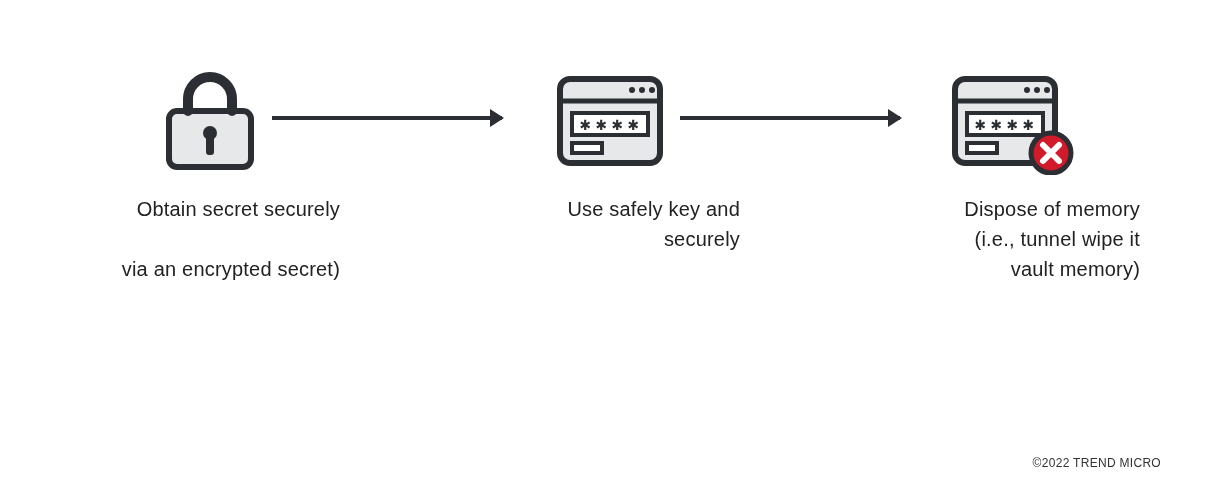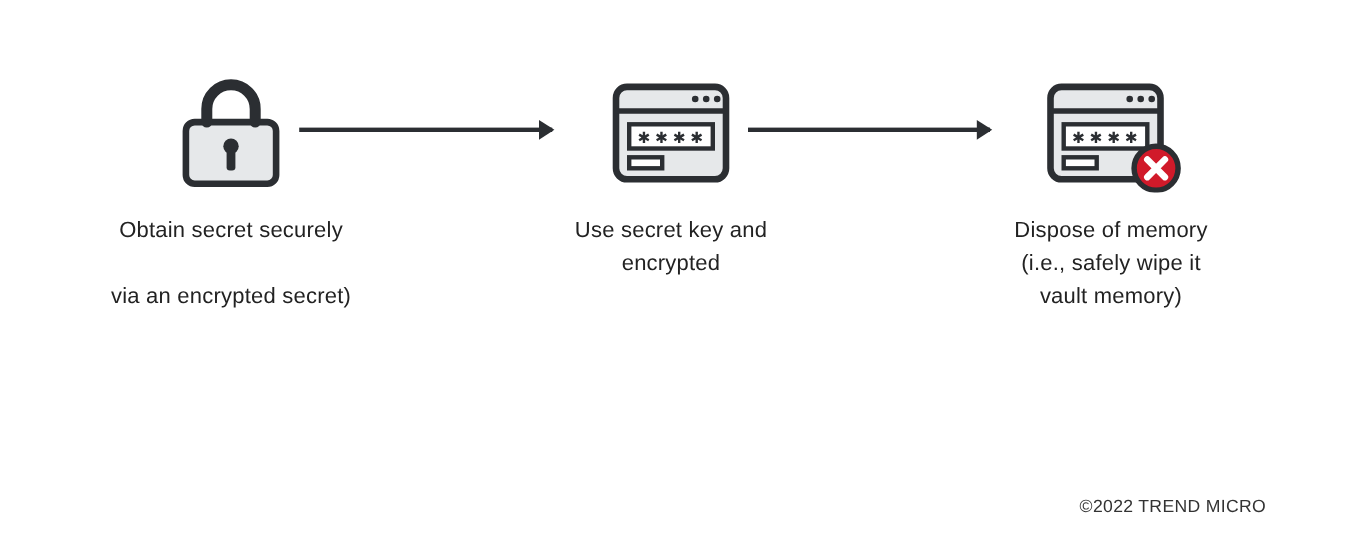--- a/index.html
+++ b/index.html
@@ -31,20 +31,21 @@
     display: flex;
     align-items: center;
     justify-content: center;
   }
   .caption {
     margin-top: 14px;
     font-size: 20px;
     line-height: 1.5;
     color: #222;
     letter-spacing: 0.2px;
+    text-align: right;
   }
   .arrow {
     position: absolute;
     top: 56px;
     height: 4px;
     background: #2b2e32;
   }
   .arrow::after {
     content: "";
     position: absolute;
@@ -53,23 +54,23 @@
     transform: translateY(-50%);
     width: 0; height: 0;
     border-left: 14px solid #2b2e32;
     border-top: 9px solid transparent;
     border-bottom: 9px solid transparent;
   }
   .arrow-1 { left: 272px; width: 230px; }
   .arrow-2 { left: 680px; width: 220px; }
   .footer-credit {
     position: absolute;
-    right: 72px;
+    right: 62px;
     bottom: 30px;
-    font-size: 16px;
+    font-size: 12px;
     color: #333;
     letter-spacing: 0.3px;
   }
 </style>
 </head>
 <body>
 
 <div class="diagram">
 
   <div class="step step-1">
@@ -111,22 +112,22 @@
           <text x="30" y="65" font-size="18" font-family="monospace">✱</text>
           <text x="46" y="65" font-size="18" font-family="monospace">✱</text>
           <text x="62" y="65" font-size="18" font-family="monospace">✱</text>
           <text x="78" y="65" font-size="18" font-family="monospace">✱</text>
         </g>
 
         <rect x="22" y="78" width="30" height="10" fill="#ffffff" stroke="#2b2e32" stroke-width="4"></rect>
       </svg>
     </div>
     <div class="caption">
-      <span>Use secret key and</span><br>
-      <span>encrypted</span>
+      <span>Use safely key and</span><br>
+      <span>securely</span>
     </div>
   </div>
 
   <div class="arrow arrow-2"></div>
 
   <div class="step step-3">
     <div class="icon-wrap">
       <svg width="130" height="110" viewBox="0 0 130 110">
 
         <rect x="10" y="14" width="100" height="84" rx="10" ry="10" fill="#e6e8ea" stroke="#2b2e32" stroke-width="6"></rect>
@@ -142,20 +143,20 @@
           <text x="78" y="65" font-size="18" font-family="monospace">✱</text>
         </g>
         <rect x="22" y="78" width="30" height="10" fill="#ffffff" stroke="#2b2e32" stroke-width="4"></rect>
 
         <circle cx="106" cy="88" r="20" fill="#d11a2a" stroke="#2b2e32" stroke-width="5"></circle>
         <path d="M98 80 L114 96 M114 80 L98 96" stroke="#ffffff" stroke-width="6" stroke-linecap="round"></path>
       </svg>
     </div>
     <div class="caption">
       <span>Dispose of memory</span><br>
-      <span>(i.e., safely wipe it</span><br>
+      <span>(i.e., tunnel wipe it</span><br>
       <span>vault memory)</span>
     </div>
   </div>
 
 </div>
 
 <div class="footer-credit">©2022 TREND MICRO</div>
 
 </body></html>

